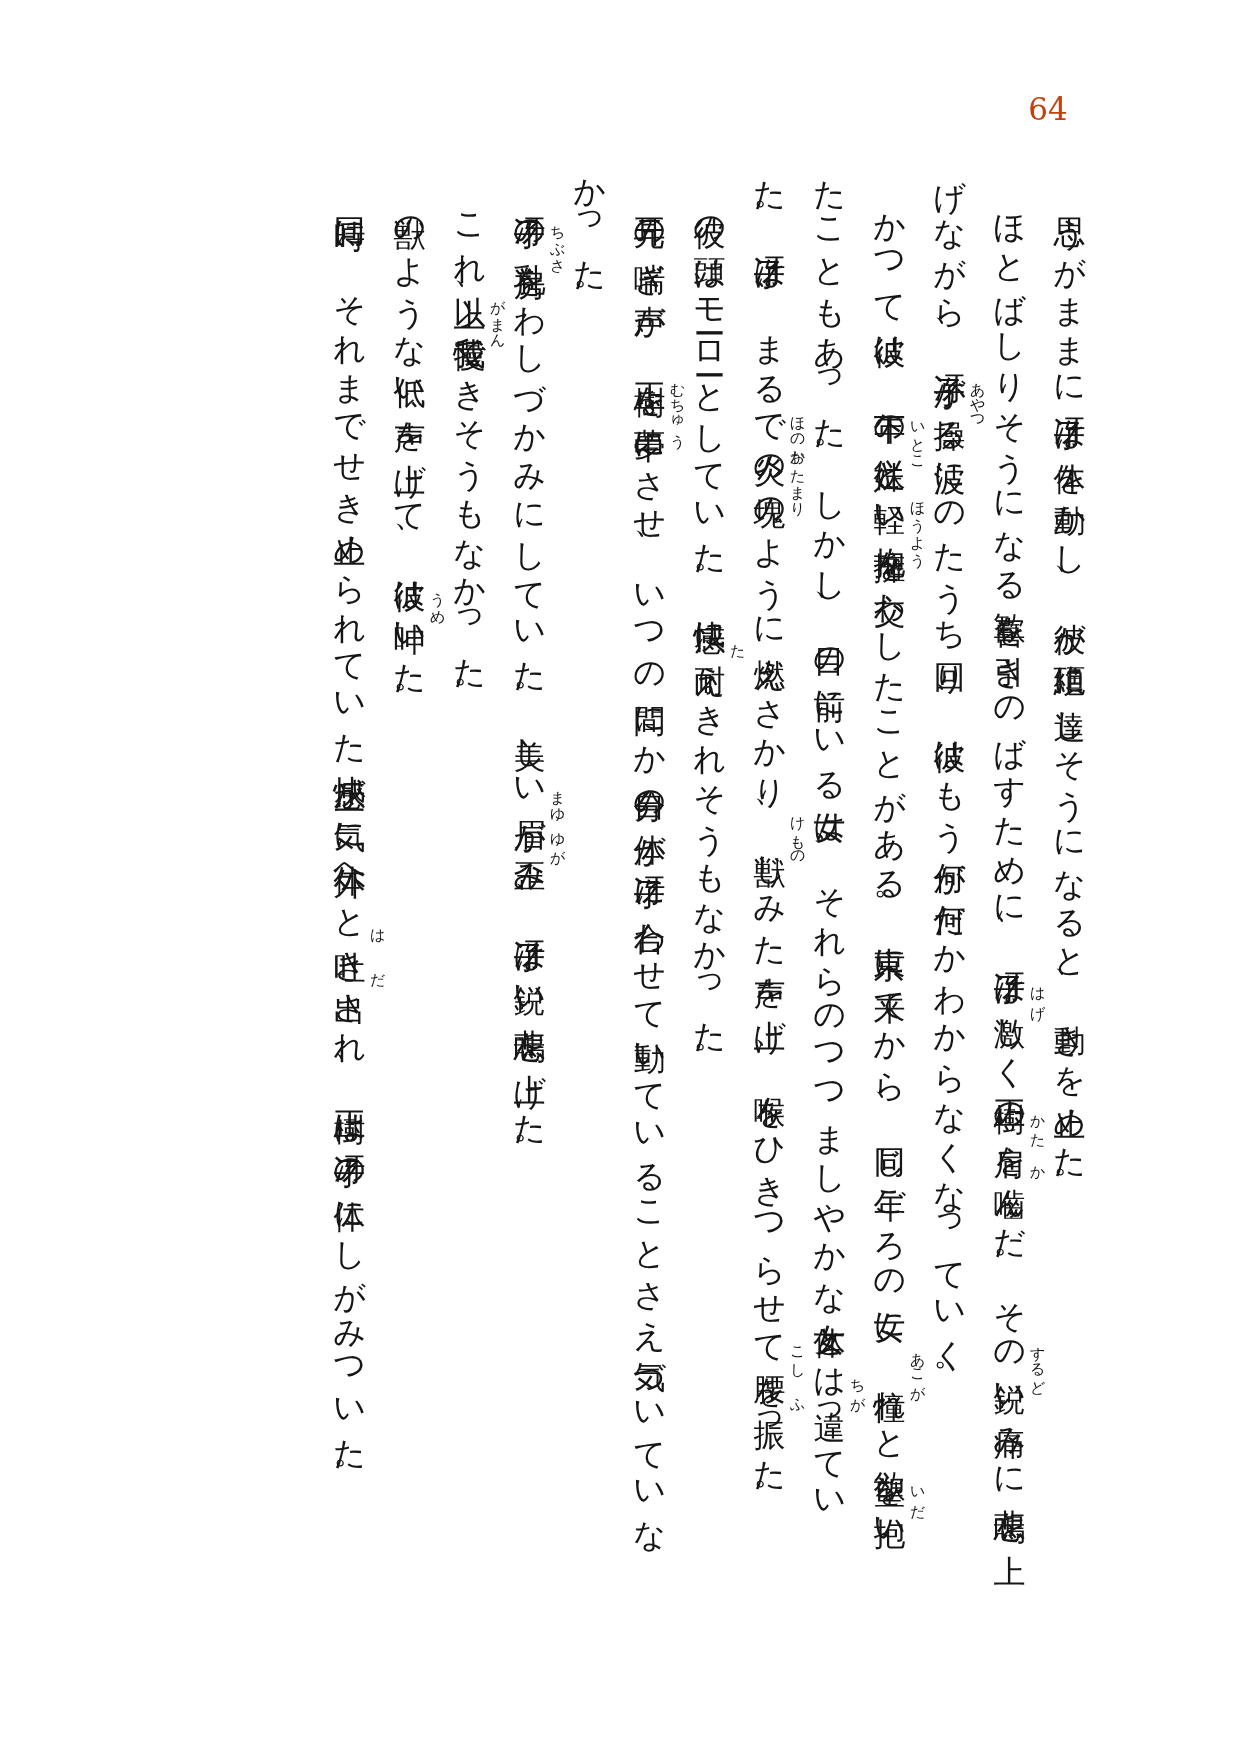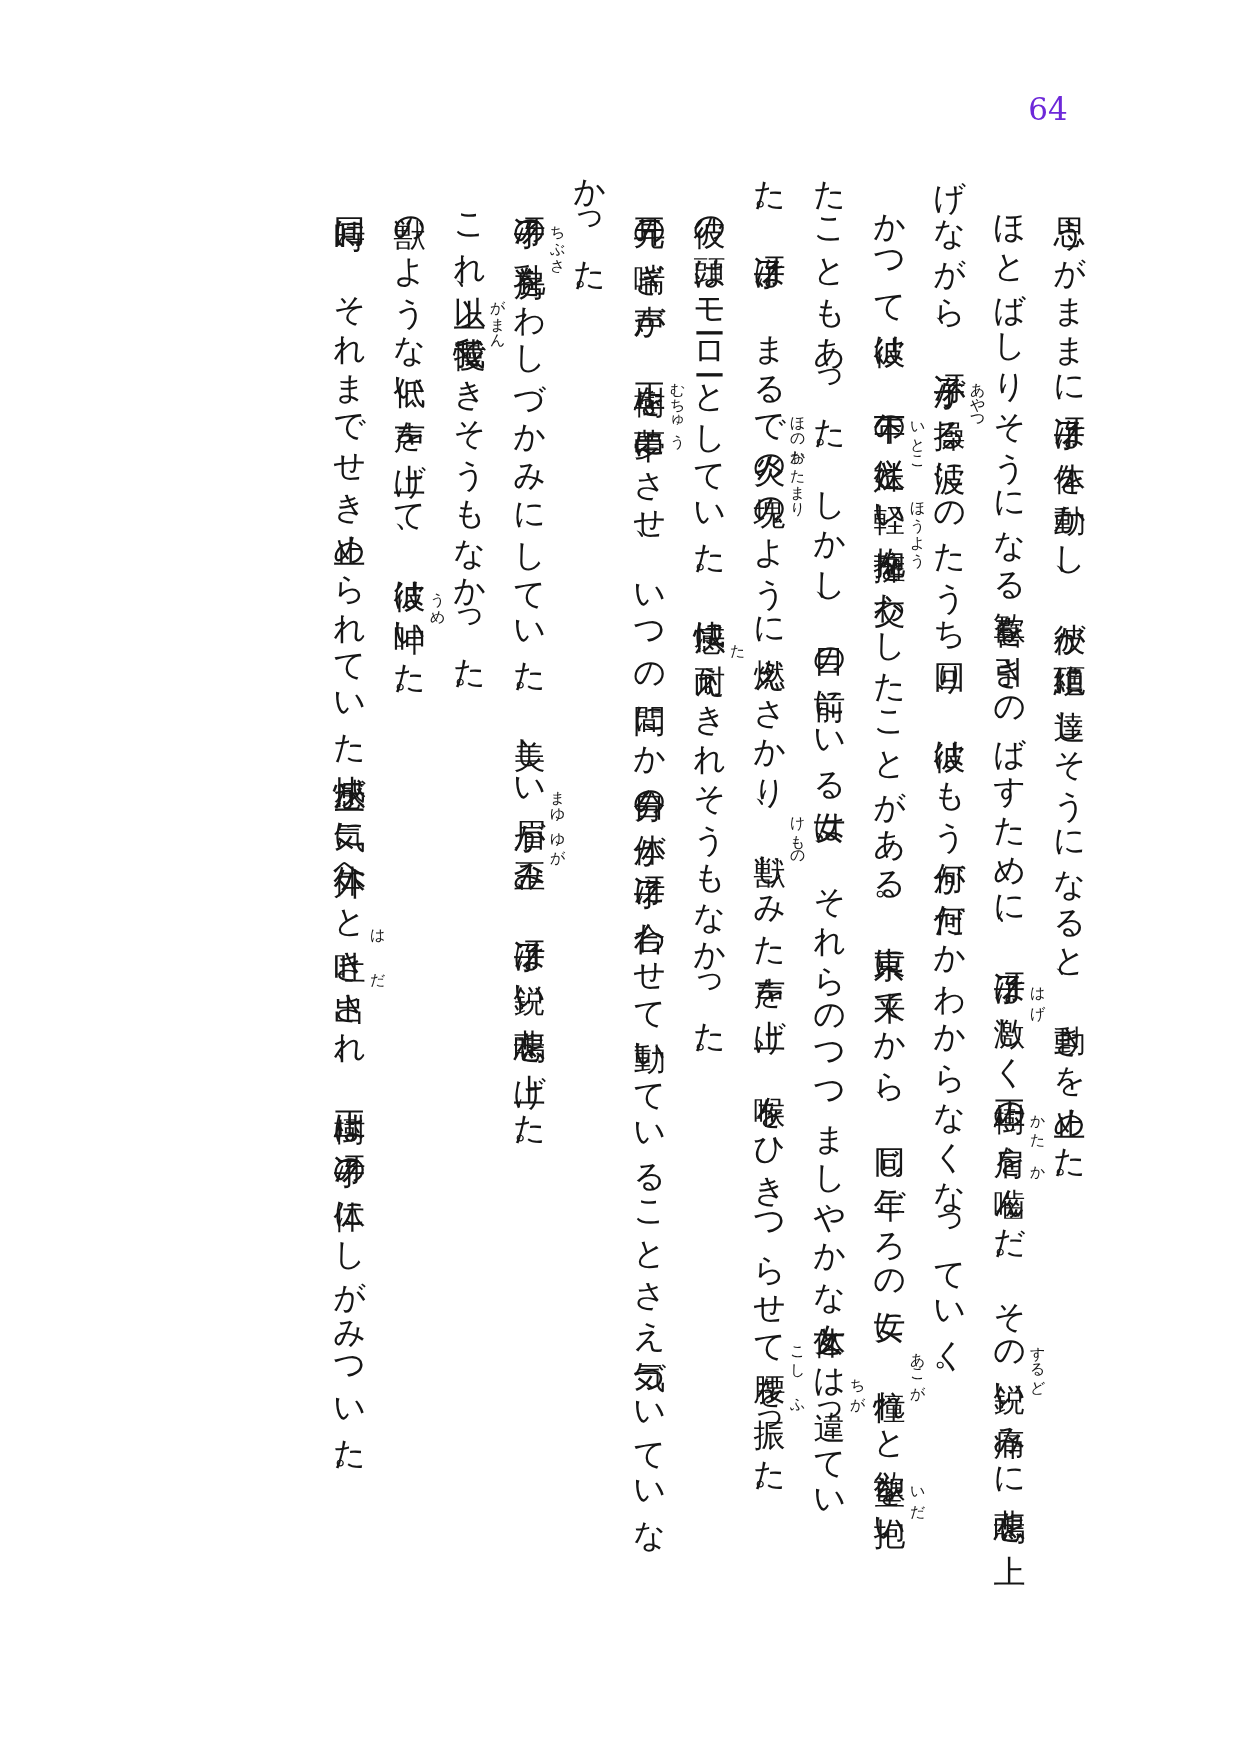--- a/index.html
+++ b/index.html
@@ -19,21 +19,21 @@
     color: #161616;
   }
   .page-number {
     position: absolute;
     top: 92px;
     left: 1014px;
     width: 68px;
     text-align: center;
     font-size: 31px;
     line-height: 34px;
-    color: #6d28d9;
+    color: #c2410c;
   }
   .text-block {
     position: absolute;
     top: 157px;
     left: 138px;
     width: 962px;
     height: 1406px;
     writing-mode: vertical-rl;
     -webkit-writing-mode: vertical-rl;
     text-orientation: mixed;

